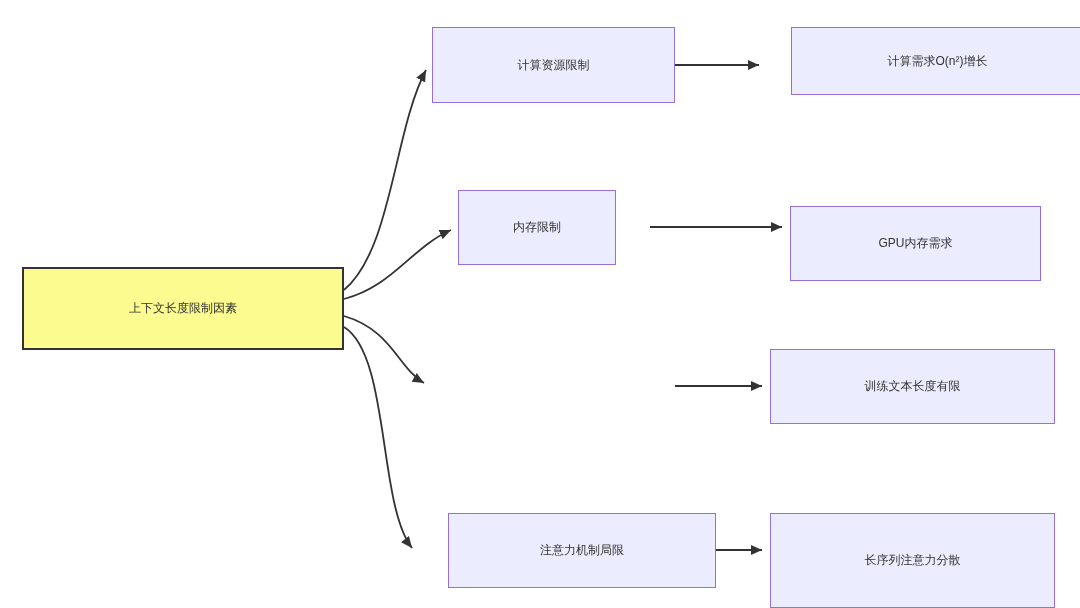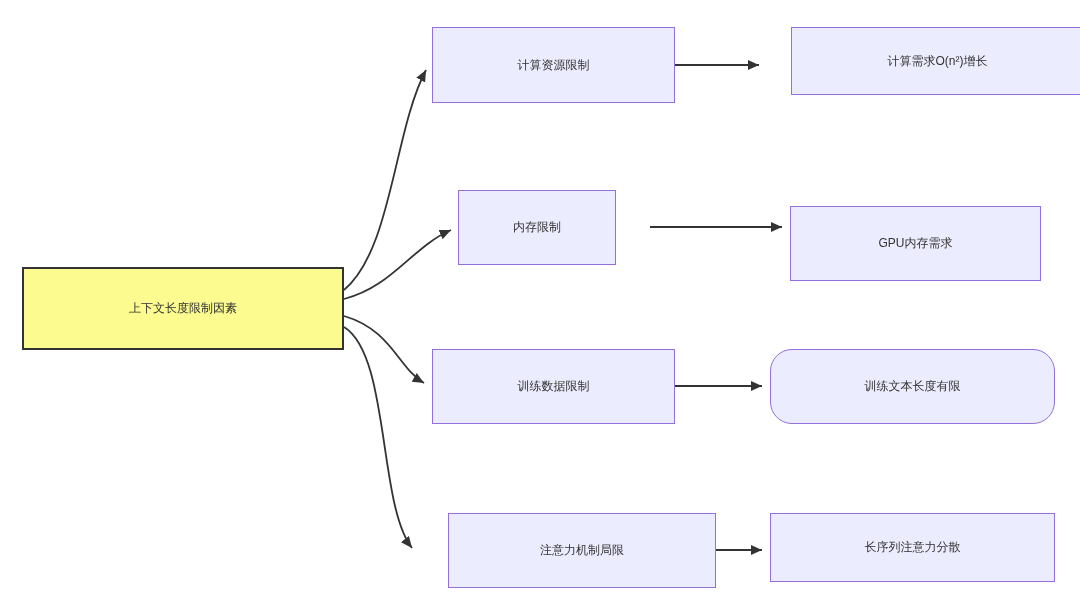--- a/index.html
+++ b/index.html
@@ -76,19 +76,18 @@
   </svg>
 
   <div class="node node-root" style="left:22px; top:267px; width:322px; height:83px;">上下文长度限制因素</div>
 
   <div class="node node-purple" style="left:432px; top:27px; width:243px; height:76px;">计算资源限制</div>
   <div class="node node-purple" style="left:750px; top:27px; width:293px; height:68px;margin-left:41px;">计算需求O(n²)增长</div>
 
   <div class="node node-purple" style="left:458px; top:190px; width:158px; height:75px;">内存限制</div>
   <div class="node node-purple" style="left:790px; top:206px; width:251px; height:75px;">GPU内存需求</div>
 
-  <div class="node node-purple" style="left:432px; top:349px; width:243px; height:75px;">训练数据限制</div>
-  <div class="node node-purple" style="left:770px; top:349px; width:285px; height:75px;border-radius:22px;">训练文本长度有限</div>
+  <div class="node node-purple" style="left:770px; top:349px; width:285px; height:75px;">训练文本长度有限</div>
 
   <div class="node node-purple" style="left:420px; top:513px; width:268px; height:75px;margin-left:28px;">注意力机制局限</div>
-  <div class="node node-purple" style="left:770px; top:513px; width:285px; height:69px;">长序列注意力分散</div>
+  <div class="node node-purple" style="left:770px; top:513px; width:285px; height:95px;">长序列注意力分散</div>
 
 </div>
 
 </body></html>

